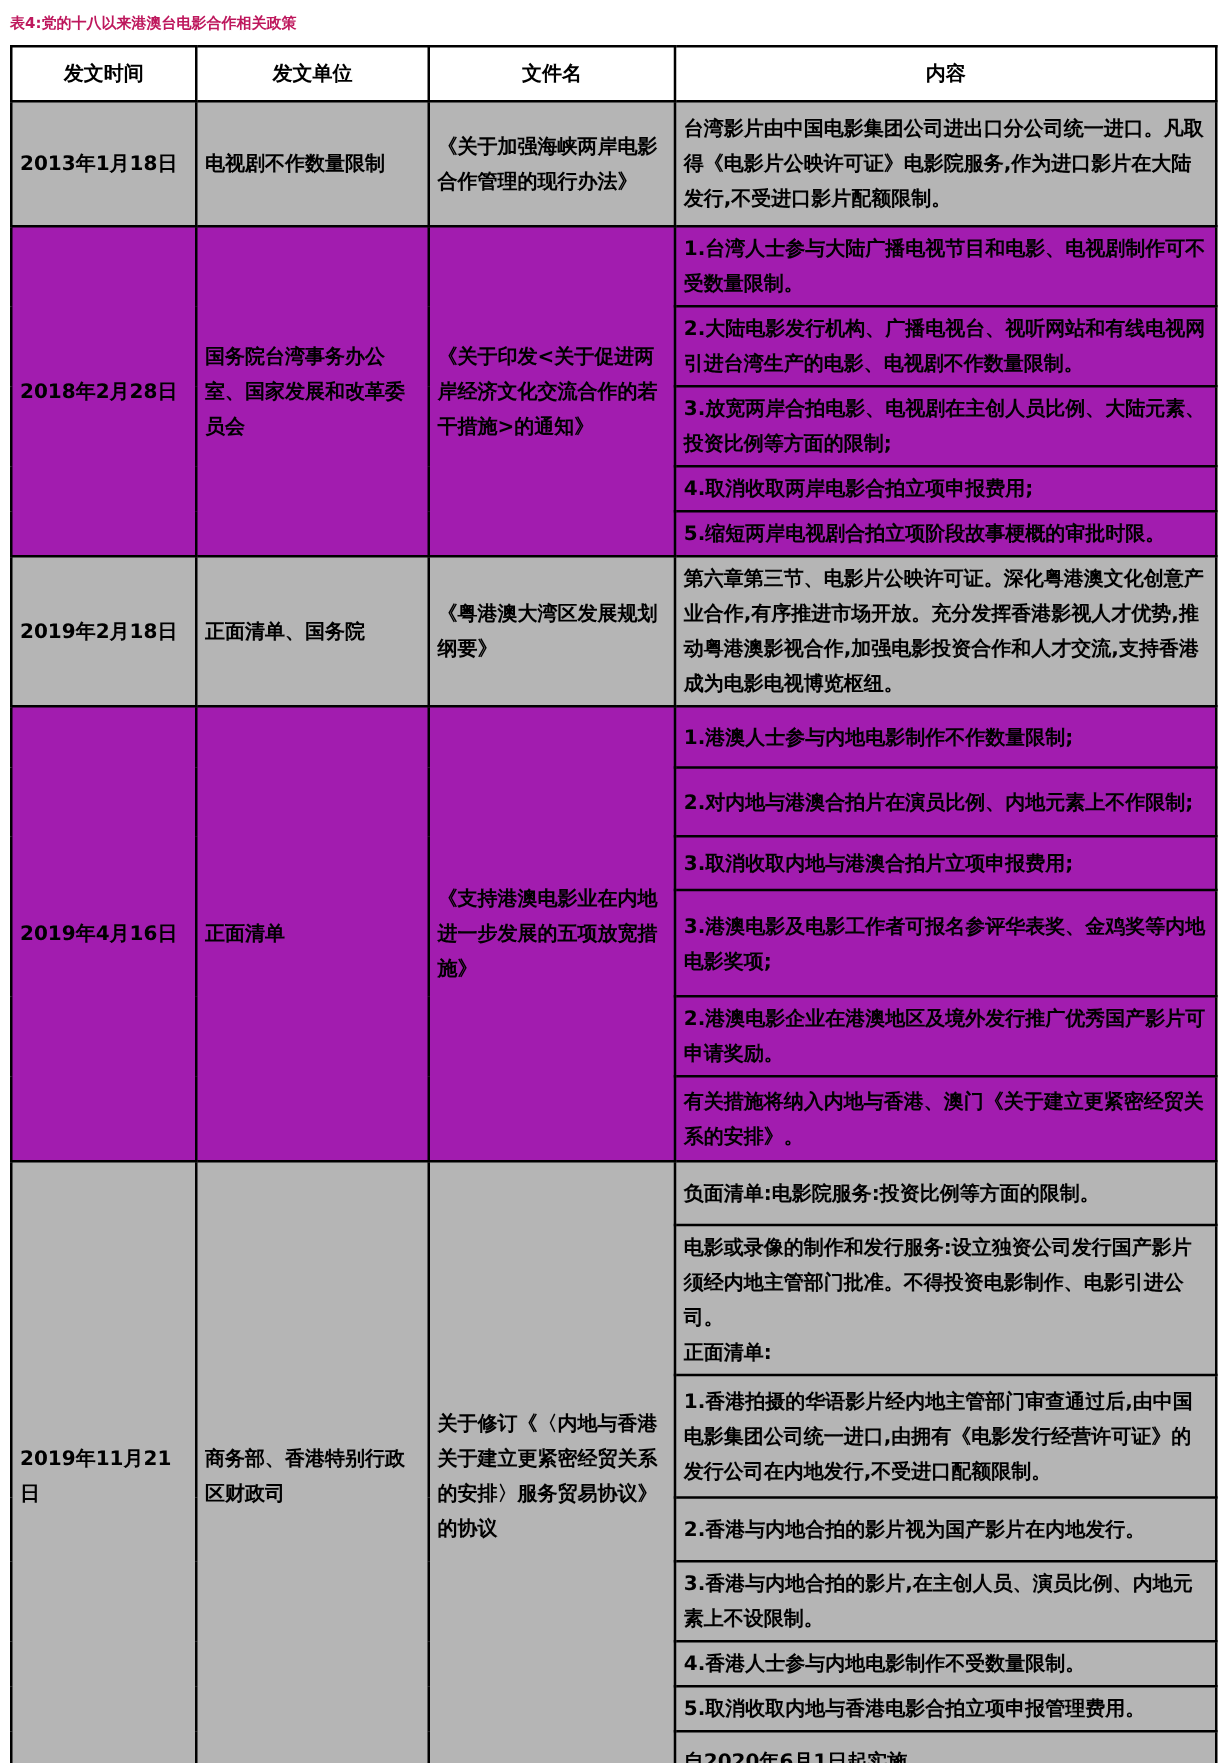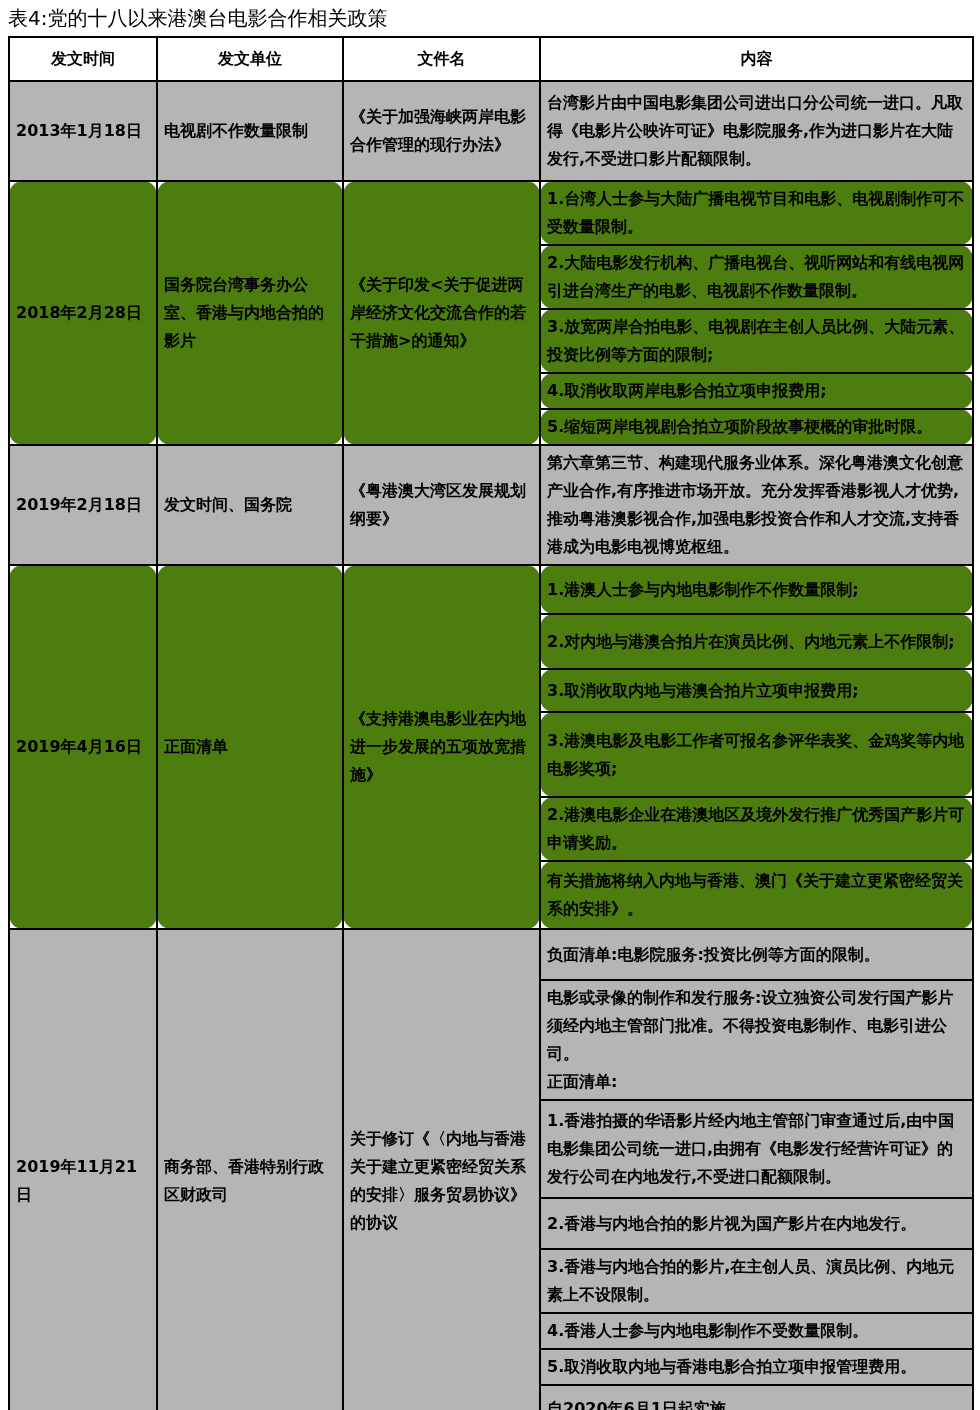--- a/index.html
+++ b/index.html
@@ -10,23 +10,23 @@
     font-family: "DejaVu Sans", "Liberation Sans", sans-serif;
   }
   .page {
     width: 980px;
     min-height: 1410px;
     box-sizing: border-box;
     padding: 6px 8px 10px 8px;
     background: #ffffff;
   }
   .doc-title {
-    font-size: 20px;
-    font-weight: normal;
-    color: #000000;
+    font-size: 12px;
+    font-weight: bold;
+    color: #be185d;
     margin: 2px 0 8px 0;
     line-height: 20px;
   }
   table.policy-table {
     border-collapse: collapse;
     width: 964px;
     table-layout: fixed;
   }
   .policy-table th,
   .policy-table td {
@@ -44,21 +44,21 @@
   }
   .policy-table th {
     text-align: center;
     font-weight: bold;
     line-height: 20px;
     height: 44px;
     padding: 4px 2px;
     background: #ffffff;
   }
   .policy-table td.g { background: #b5b5b5; }
-  .policy-table td.w { background: #4d7c0f; border-radius: 14px; }
+  .policy-table td.w { background: #a21caf; }
 </style>
 </head>
 <body>
 
 <div class="page">
 
   <div class="doc-title">表4:党的十八以来港澳台电影合作相关政策</div>
 
   <table class="policy-table">
     <colgroup>
@@ -79,42 +79,42 @@
 
       <tr style="height:100px">
         <td class="g">2013年1月18日</td>
         <td class="g">电视剧不作数量限制</td>
         <td class="g">《关于加强海峡两岸电影合作管理的现行办法》</td>
         <td class="g">台湾影片由中国电影集团公司进出口分公司统一进口。凡取得《电影片公映许可证》电影院服务,作为进口影片在大陆发行,不受进口影片配额限制。</td>
       </tr>
 
       <tr style="height:51px">
         <td class="w" rowspan="5">2018年2月28日</td>
-        <td class="w" rowspan="5">国务院台湾事务办公室、香港与内地合拍的影片</td>
+        <td class="w" rowspan="5">国务院台湾事务办公室、国家发展和改革委员会</td>
         <td class="w" rowspan="5">《关于印发&lt;关于促进两岸经济文化交流合作的若干措施&gt;的通知》</td>
         <td class="w">1.台湾人士参与大陆广播电视节目和电影、电视剧制作可不受数量限制。</td>
       </tr>
       <tr style="height:63px">
         <td class="w">2.大陆电影发行机构、广播电视台、视听网站和有线电视网引进台湾生产的电影、电视剧不作数量限制。</td>
       </tr>
       <tr style="height:59px">
         <td class="w">3.放宽两岸合拍电影、电视剧在主创人员比例、大陆元素、投资比例等方面的限制;</td>
       </tr>
       <tr style="height:26px">
         <td class="w">4.取消收取两岸电影合拍立项申报费用;</td>
       </tr>
       <tr style="height:27px">
         <td class="w">5.缩短两岸电视剧合拍立项阶段故事梗概的审批时限。</td>
       </tr>
 
       <tr style="height:114px">
         <td class="g">2019年2月18日</td>
-        <td class="g">发文时间、国务院</td>
+        <td class="g">正面清单、国务院</td>
         <td class="g">《粤港澳大湾区发展规划纲要》</td>
-        <td class="g">第六章第三节、构建现代服务业体系。深化粤港澳文化创意产业合作,有序推进市场开放。充分发挥香港影视人才优势,推动粤港澳影视合作,加强电影投资合作和人才交流,支持香港成为电影电视博览枢纽。</td>
+        <td class="g">第六章第三节、电影片公映许可证。深化粤港澳文化创意产业合作,有序推进市场开放。充分发挥香港影视人才优势,推动粤港澳影视合作,加强电影投资合作和人才交流,支持香港成为电影电视博览枢纽。</td>
       </tr>
 
       <tr style="height:49px">
         <td class="w" rowspan="6">2019年4月16日</td>
         <td class="w" rowspan="6">正面清单</td>
         <td class="w" rowspan="6">《支持港澳电影业在内地进一步发展的五项放宽措施》</td>
         <td class="w">1.港澳人士参与内地电影制作不作数量限制;</td>
       </tr>
       <tr style="height:55px">
         <td class="w">2.对内地与港澳合拍片在演员比例、内地元素上不作限制;</td>

